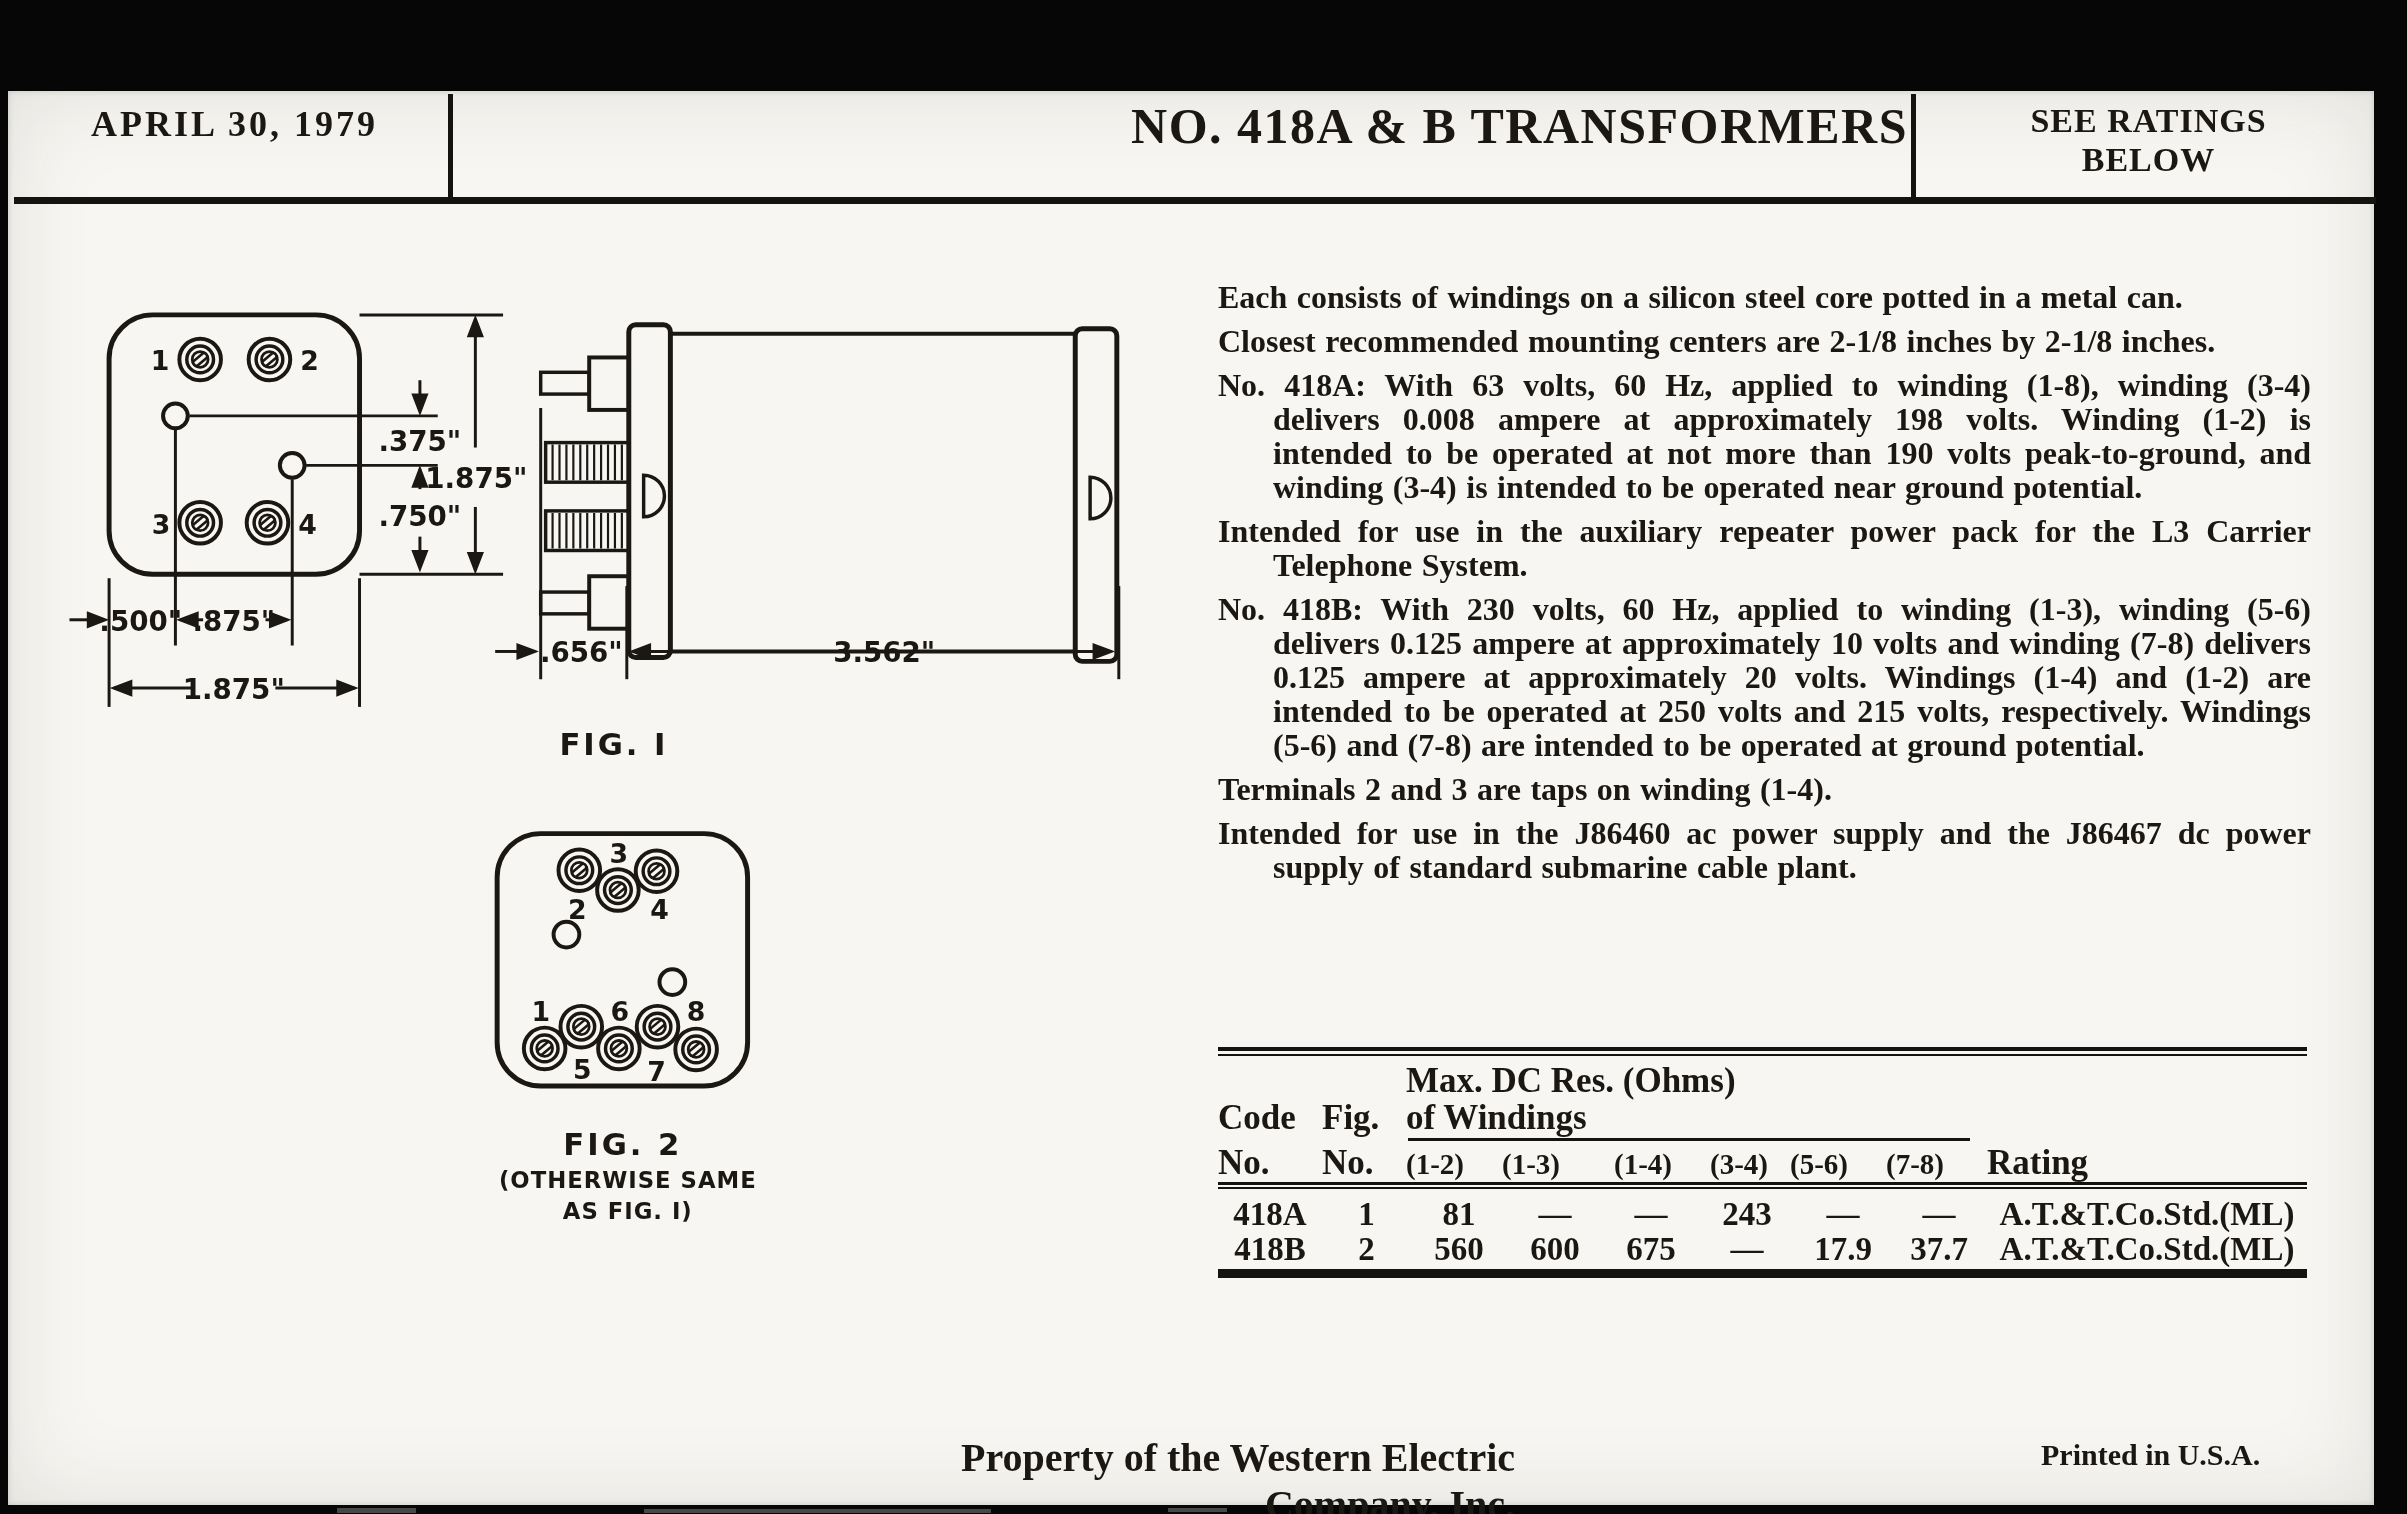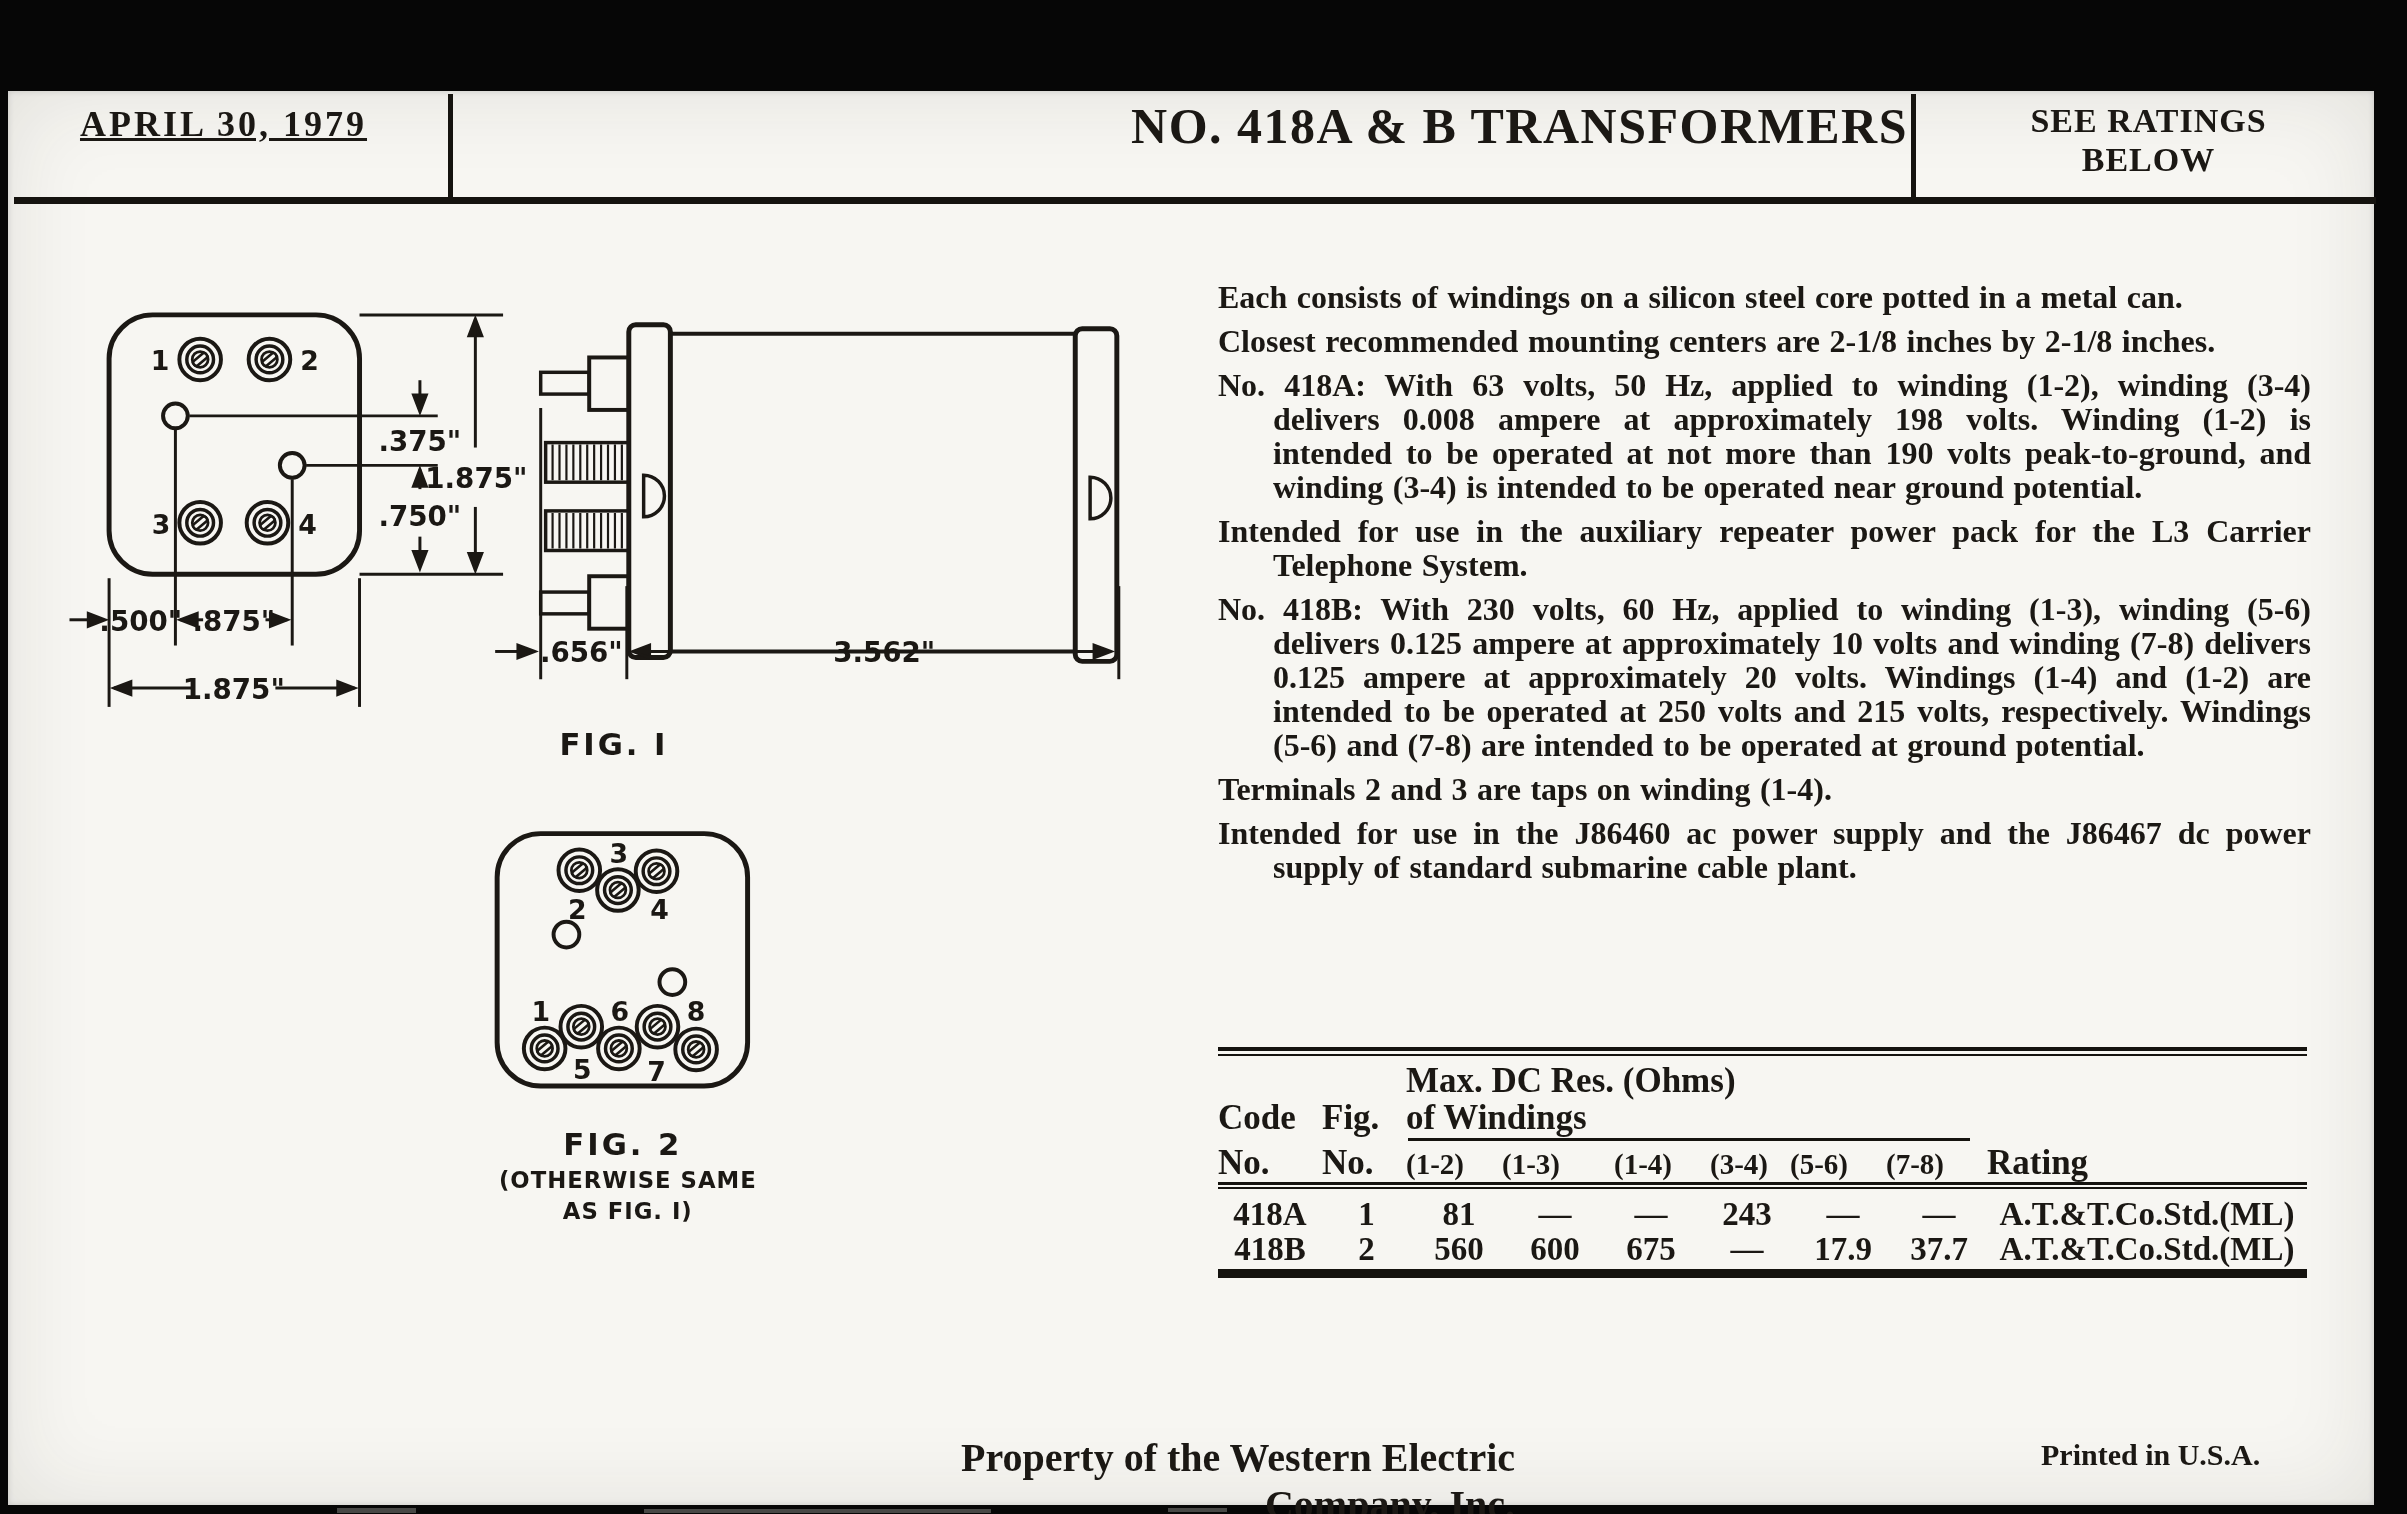--- a/index.html
+++ b/index.html
@@ -9,21 +9,21 @@
     font-family:"Liberation Serif","DejaVu Serif",serif;
     color:#1b1814;
   }
   .ab{position:absolute;}
   #page{
     left:8px;top:91px;width:2366px;height:1414px;
     background:#f7f6f2;
     box-shadow:inset 0 0 89px rgba(40,35,25,0.10), inset 0 0 6px rgba(0,0,0,0.15);
   }
   
-  #hdr-date{left:69px;top:103px;width:309px;text-align:center;font-size:36px;font-weight:700;letter-spacing:3px;text-decoration:underline;}
+  #hdr-date{left:69px;top:103px;width:309px;text-align:right;font-size:36px;font-weight:700;letter-spacing:3px;}
   .vline{width:5px;height:105px;background:#15130f;top:94px;}
   #vl1{left:448px;}
   #vl2{left:1911px;}
   #hdr-title{left:455px;top:97px;width:1453px;text-align:right;font-size:50px;font-weight:700;letter-spacing:1.5px;}
   #hdr-note{left:1921px;top:101px;width:455px;text-align:center;font-size:34px;font-weight:700;line-height:39px;letter-spacing:1px;}
   #hr-head{left:14px;top:197px;width:2362px;height:7px;background:#15130f;}
   
   #body-col{left:1218px;top:280px;width:1093px;}
   .para{
     font-size:32px;line-height:34px;font-weight:700;
@@ -63,21 +63,21 @@
 <div id="vl2" class="ab vline"></div>
 <div id="hdr-note" class="ab">
   <div>SEE RATINGS</div>
   <div>BELOW</div>
 </div>
 <div id="hr-head" class="ab"></div>
 
 <div id="body-col" class="ab">
   <p class="para">Each consists of windings on a silicon steel core potted in a metal can.</p>
   <p class="para">Closest recommended mounting centers are 2-1/8 inches by 2-1/8 inches.</p>
-  <p class="para">No. 418A: With 63 volts, 50 Hz, applied to winding (1-2), winding (3-4) delivers 0.008 ampere at approximately 198 volts. Winding (1-2) is intended to be operated at not more than 190 volts peak-to-ground, and winding (3-4) is intended to be operated near ground potential.</p>
+  <p class="para">No. 418A: With 63 volts, 60 Hz, applied to winding (1-8), winding (3-4) delivers 0.008 ampere at approximately 198 volts. Winding (1-2) is intended to be operated at not more than 190 volts peak-to-ground, and winding (3-4) is intended to be operated near ground potential.</p>
   <p class="para">Intended for use in the auxiliary repeater power pack for the L3 Carrier Telephone System.</p>
   <p class="para">No. 418B: With 230 volts, 60 Hz, applied to winding (1-3), winding (5-6) delivers 0.125 ampere at approximately 10 volts and winding (7-8) delivers 0.125 ampere at approximately 20 volts. Windings (1-4) and (1-2) are intended to be operated at 250 volts and 215 volts, respectively. Windings (5-6) and (7-8) are intended to be operated at ground potential.</p>
   <p class="para">Terminals 2 and 3 are taps on winding (1-4).</p>
   <p class="para">Intended for use in the J86460 ac power supply and the J86467 dc power supply of standard submarine cable plant.</p>
 </div>
 
 <div id="tbl" class="ab">
   <div class="trule" style="top:0;height:4px;"></div>
   <div class="trule" style="top:7px;height:2px;"></div>
 

